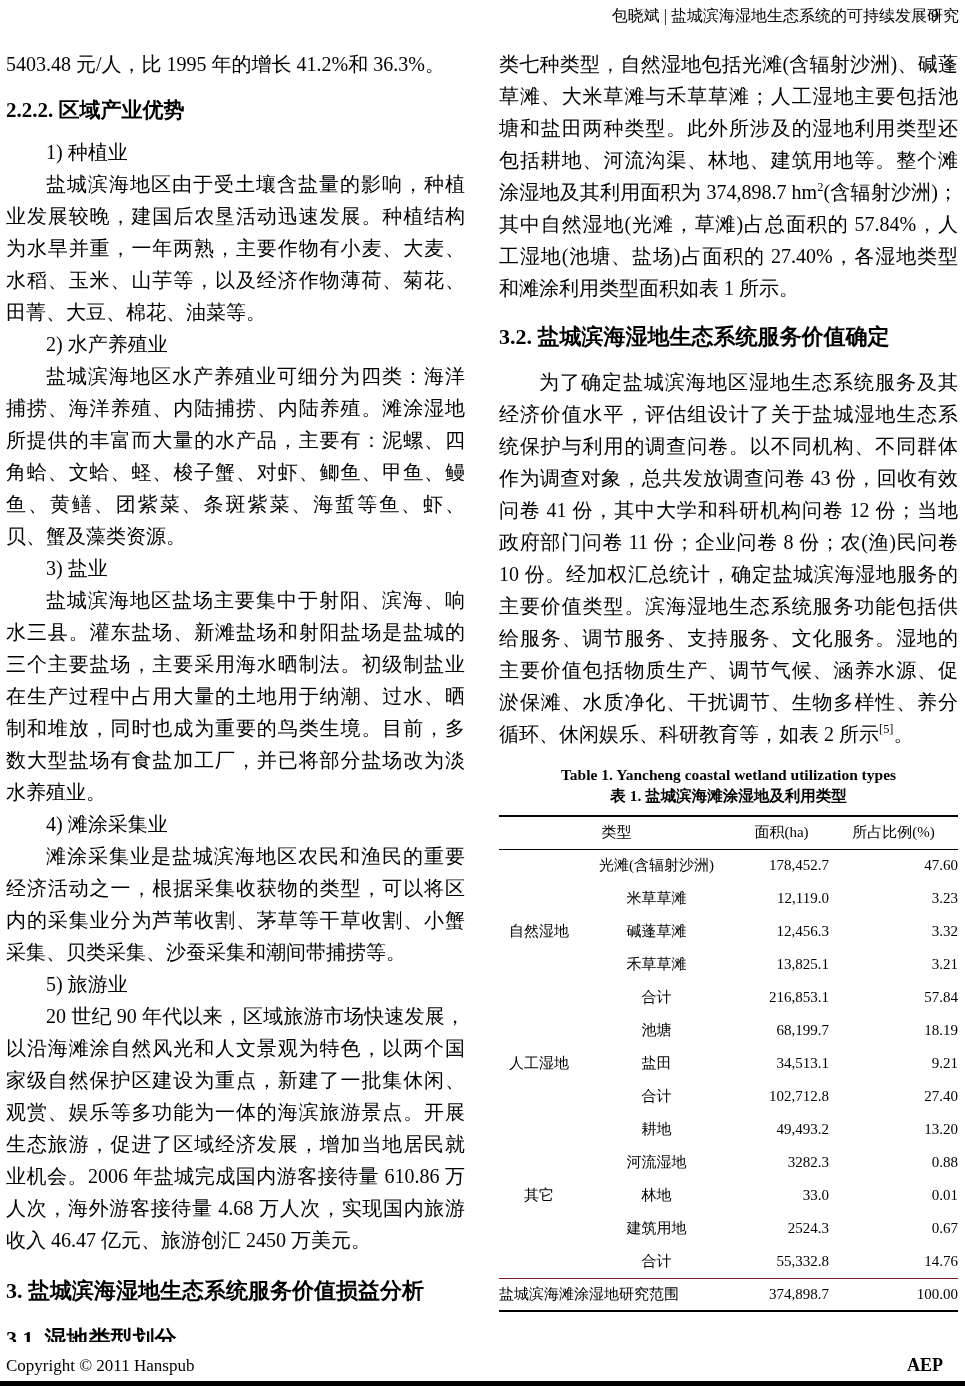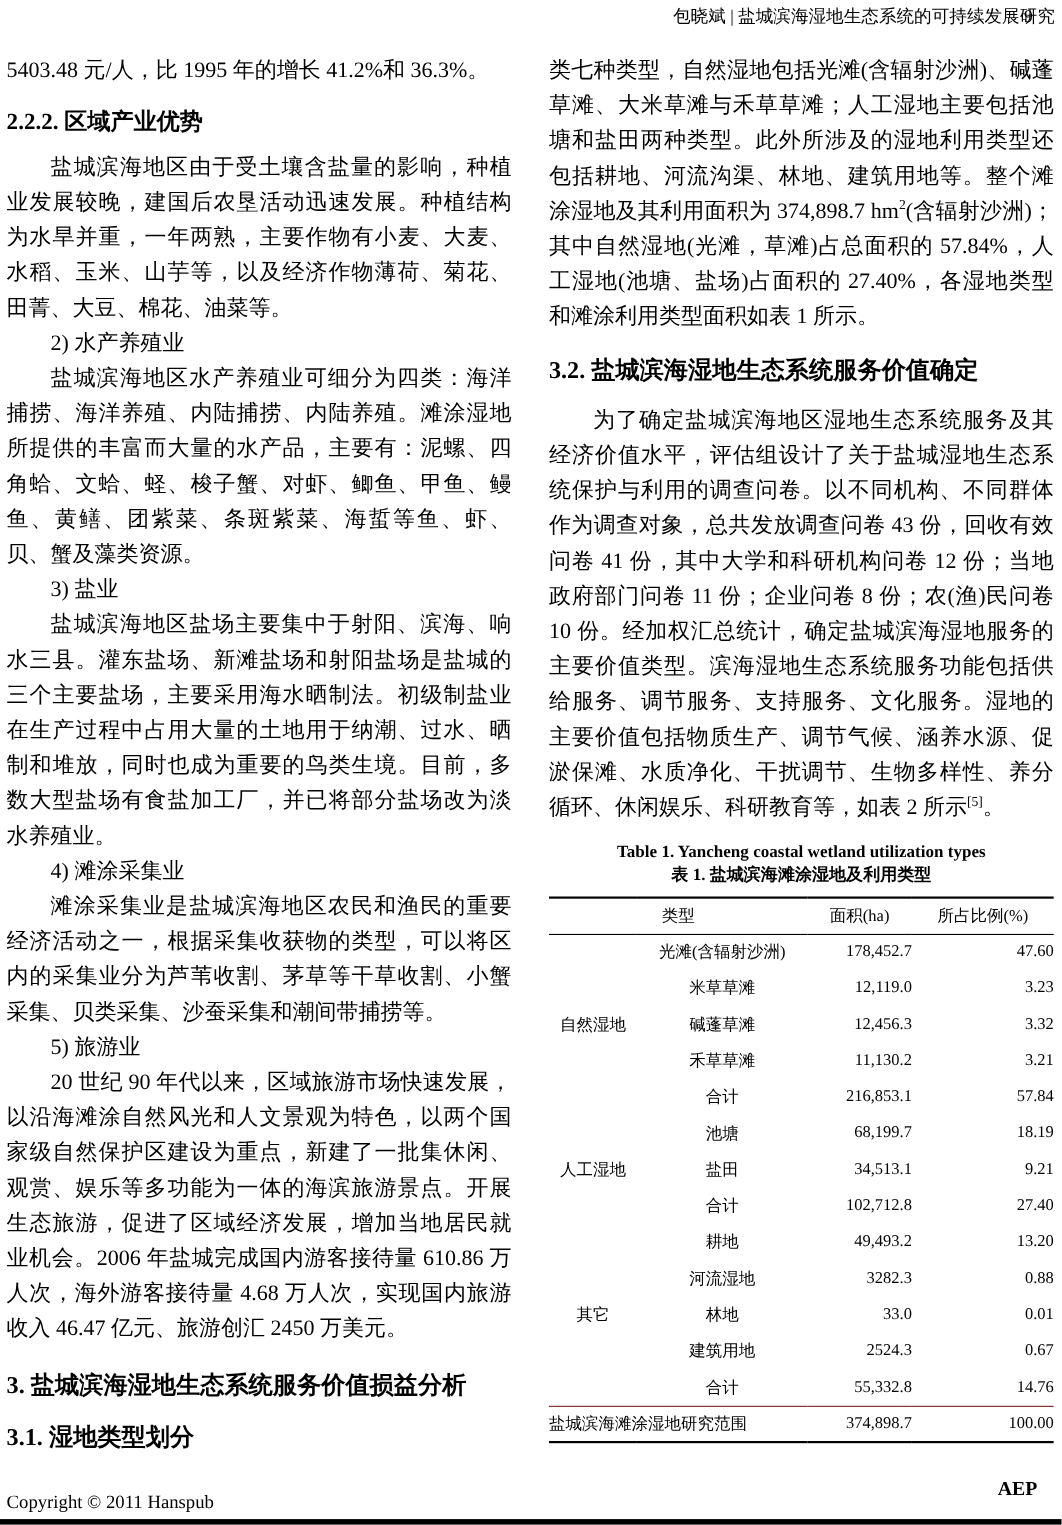--- a/index.html
+++ b/index.html
@@ -41,40 +41,41 @@
   td.cell-group { text-align:center; vertical-align:middle; }
   td.cell-type { text-align:center; }
   td.cell-area { text-align:right; padding-right:8px; }
   td.cell-pct  { text-align:right; padding-right:30px; }
   th.cell-area, th.cell-pct { padding:0; }
   tr.total-row td { border-top:1px solid #7f1d1d; }
   td.cell-total-label { text-align:left; padding-left:14px; }
 
   .page-footer { position:absolute; left:6px; right:6px; bottom:10px; height:26px; font-size:17px; }
   .copyright { position:absolute; left:0; bottom:0; }
-  .journal { position:absolute; right:16px; bottom:12px; font-weight:bold; font-size:18px; }
+  .journal { position:absolute; right:16px; bottom:0; font-weight:bold; font-size:18px; }
   .bottom-edge { position:absolute; left:0; bottom:0; width:965px; height:5px; background:#000; }
 </style>
 </head>
 <body>
 
 <div class="page">
 
   <div class="running-header">
     <div class="running-title">包晓斌  |  盐城滨海湿地生态系统的可持续发展研究</div>
     <div class="running-pagenum">9</div>
   </div>
 
   <div class="columns">
 
     <div class="col">
       <p class="body">5403.48 元/人，比 1995 年的增长 41.2%和 36.3%。</p>
 
       <div class="h-sub3">2.2.2. 区域产业优势</div>
 
+      <div class="item-title">1)  种植业</div>
       <p class="body indent">盐城滨海地区由于受土壤含盐量的影响，种植业发展较晚，建国后农垦活动迅速发展。种植结构为水旱并重，一年两熟，主要作物有小麦、大麦、水稻、玉米、山芋等，以及经济作物薄荷、菊花、田菁、大豆、棉花、油菜等。</p>
 
       <div class="item-title">2)  水产养殖业</div>
       <p class="body indent">盐城滨海地区水产养殖业可细分为四类：海洋捕捞、海洋养殖、内陆捕捞、内陆养殖。滩涂湿地所提供的丰富而大量的水产品，主要有：泥螺、四角蛤、文蛤、蛏、梭子蟹、对虾、鲫鱼、甲鱼、鳗鱼、黄鳝、团紫菜、条斑紫菜、海蜇等鱼、虾、贝、蟹及藻类资源。</p>
 
       <div class="item-title">3)  盐业</div>
       <p class="body indent">盐城滨海地区盐场主要集中于射阳、滨海、响水三县。灌东盐场、新滩盐场和射阳盐场是盐城的三个主要盐场，主要采用海水晒制法。初级制盐业在生产过程中占用大量的土地用于纳潮、过水、晒制和堆放，同时也成为重要的鸟类生境。目前，多数大型盐场有食盐加工厂，并已将部分盐场改为淡水养殖业。</p>
 
       <div class="item-title">4)  滩涂采集业</div>
       <p class="body indent">滩涂采集业是盐城滨海地区农民和渔民的重要经济活动之一，根据采集收获物的类型，可以将区内的采集业分为芦苇收割、茅草等干草收割、小蟹采集、贝类采集、沙蚕采集和潮间带捕捞等。</p>
@@ -124,21 +125,21 @@
               <td class="cell-area">12,119.0</td>
               <td class="cell-pct">3.23</td>
             </tr>
             <tr>
               <td class="cell-type">碱蓬草滩</td>
               <td class="cell-area">12,456.3</td>
               <td class="cell-pct">3.32</td>
             </tr>
             <tr>
               <td class="cell-type">禾草草滩</td>
-              <td class="cell-area">11,130.2</td>
+              <td class="cell-area">13,825.1</td>
               <td class="cell-pct">3.21</td>
             </tr>
             <tr>
               <td class="cell-type">合计</td>
               <td class="cell-area">216,853.1</td>
               <td class="cell-pct">57.84</td>
             </tr>
 
             <tr>
               <td class="cell-group" rowspan="3">人工湿地</td>

